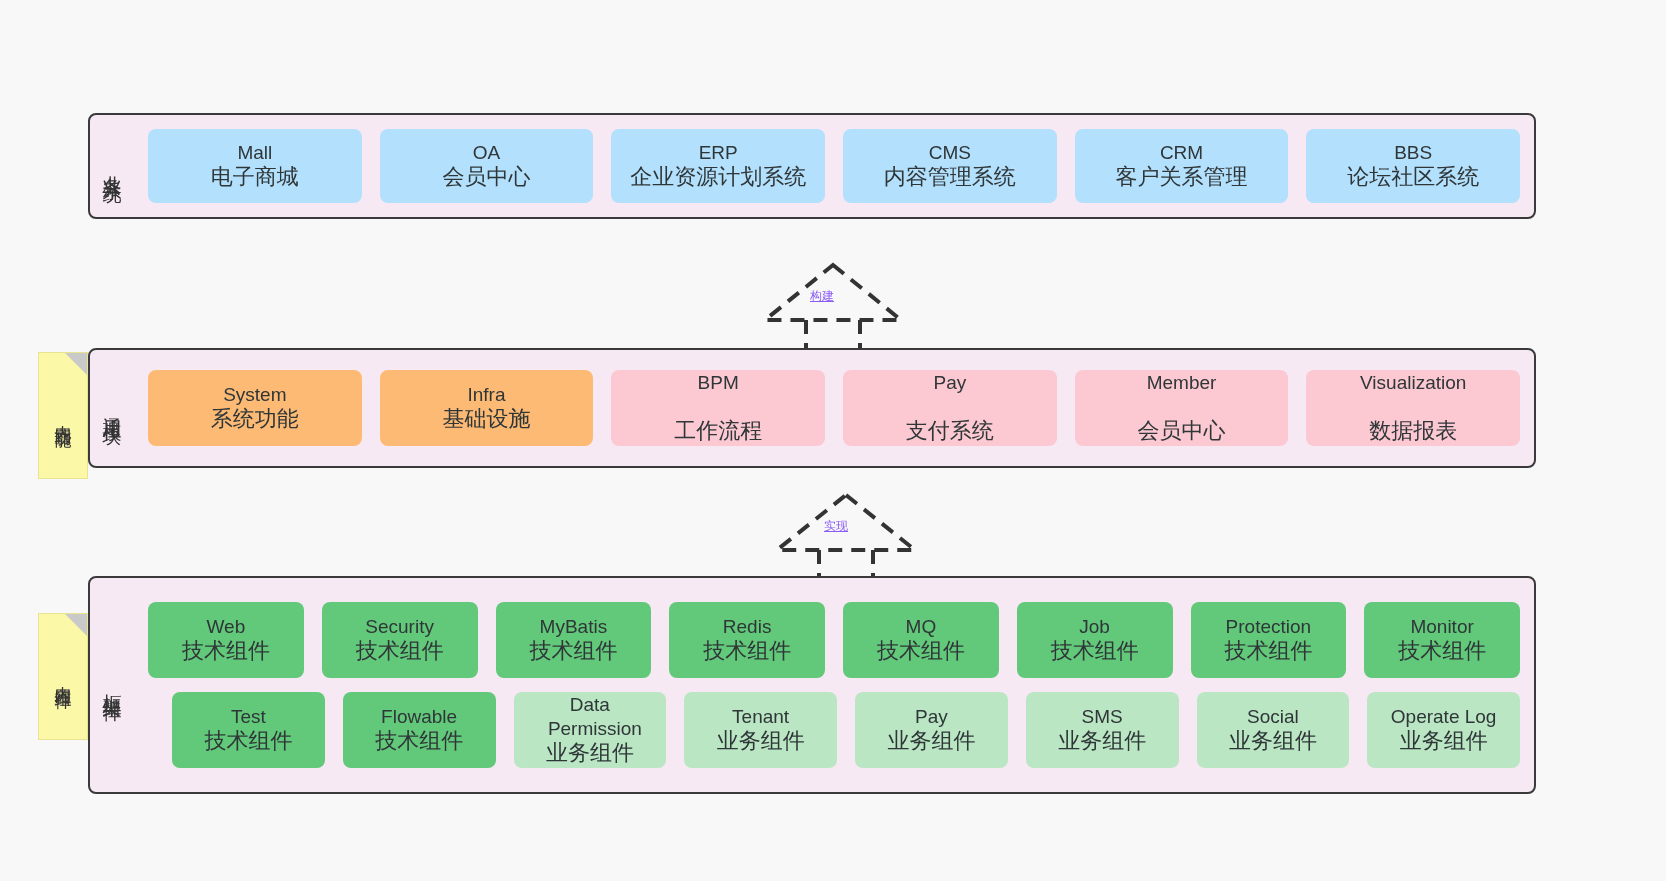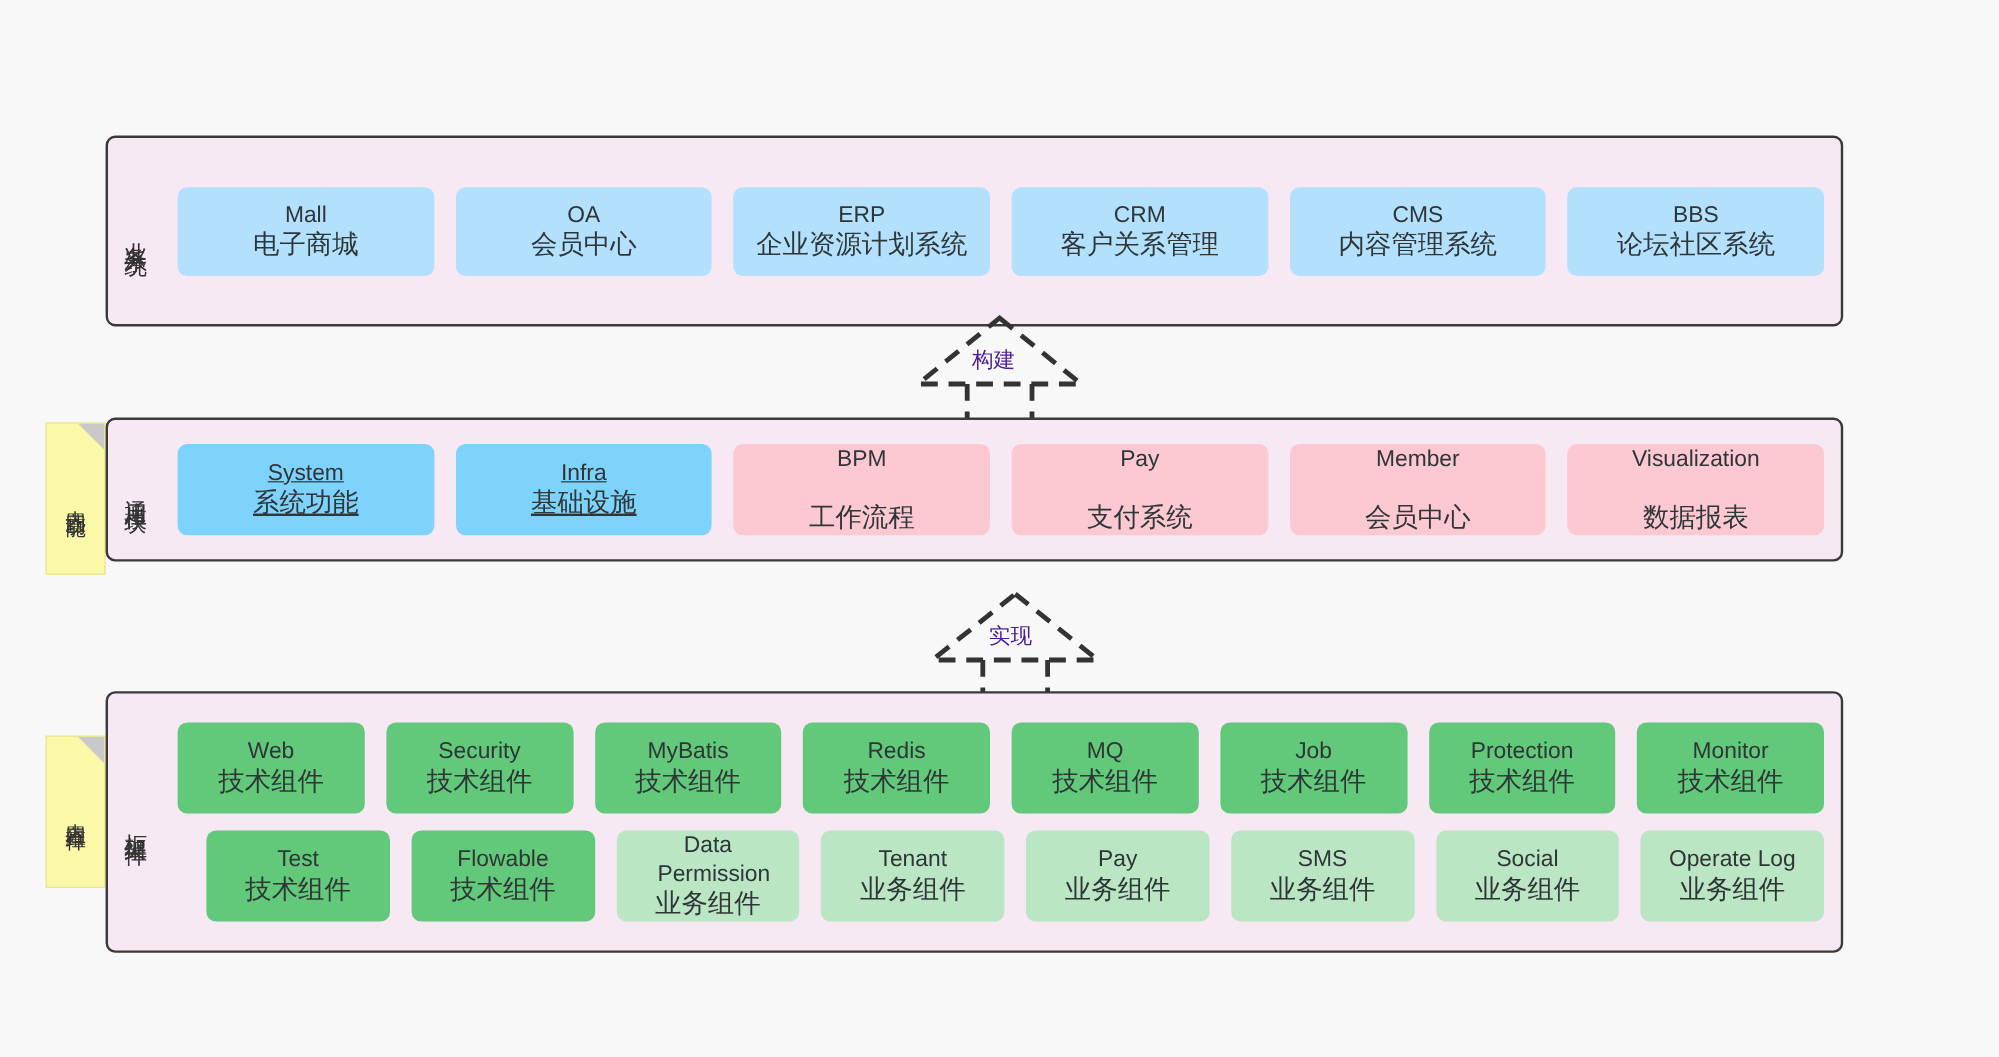--- a/index.html
+++ b/index.html
@@ -73,21 +73,21 @@
     text-align: center;
     line-height: 1.22;
     color: #2f3638;
     padding: 6px 4px;
     box-sizing: border-box;
   }
   .card .en { font-size: 19px; }
   .card .cn { font-size: 22px; }
 
   .c-blue        { background: #b3e0fc; }
-  .c-red         { background: #7dd3fc; text-decoration: underline; }
+  .c-red         { background: #fdba74; }
   .c-pink        { background: #fcc9d2; gap: 24px; }
   .c-green       { background: #62c87a; }
   .c-green-light { background: #bae6c4; }
 
   
   .note {
     position: absolute;
     background: #fbf8a8;
     border: 1px solid #e8e48f;
     box-sizing: border-box;
@@ -107,55 +107,56 @@
     width: 0; height: 0;
     border-top: 22px solid #c9c9c9;
     border-left: 22px solid transparent;
   }
 
   
   .arrow { position: absolute; }
   .arrow svg { display: block; overflow: visible; }
   .arrow-label {
     position: absolute;
-    font-size: 18px;
-    color: #4c1d95;
+    font-size: 12px;
+    color: #8b5cf6;
     background: #f8f8f8;
     padding: 0 2px;
     white-space: nowrap;
+    text-decoration: underline;
   }
 </style>
 </head>
 <body>
 
 <div class="canvas">
 
-  <div class="layer" style="left:88px; top:113px; width:1448px; height:159px;">
+  <div class="layer" style="left:88px; top:113px; width:1448px; height:106px;">
     <div class="layer-title">业务系统</div>
     <div class="layer-body">
       <div class="row" style="height:74px;">
         <div class="card c-blue">
           <div class="en">Mall</div>
           <div class="cn">电子商城</div>
         </div>
         <div class="card c-blue">
           <div class="en">OA</div>
           <div class="cn">会员中心</div>
         </div>
         <div class="card c-blue">
           <div class="en">ERP</div>
           <div class="cn">企业资源计划系统</div>
         </div>
         <div class="card c-blue">
+          <div class="en">CMS</div>
+          <div class="cn">内容管理系统</div>
+        </div>
+        <div class="card c-blue">
           <div class="en">CRM</div>
           <div class="cn">客户关系管理</div>
-        </div>
-        <div class="card c-blue">
-          <div class="en">CMS</div>
-          <div class="cn">内容管理系统</div>
         </div>
         <div class="card c-blue">
           <div class="en">BBS</div>
           <div class="cn">论坛社区系统</div>
         </div>
       </div>
     </div>
   </div>
 
   <div class="arrow" style="left:760px; top:260px; width:146px; height:92px;">

